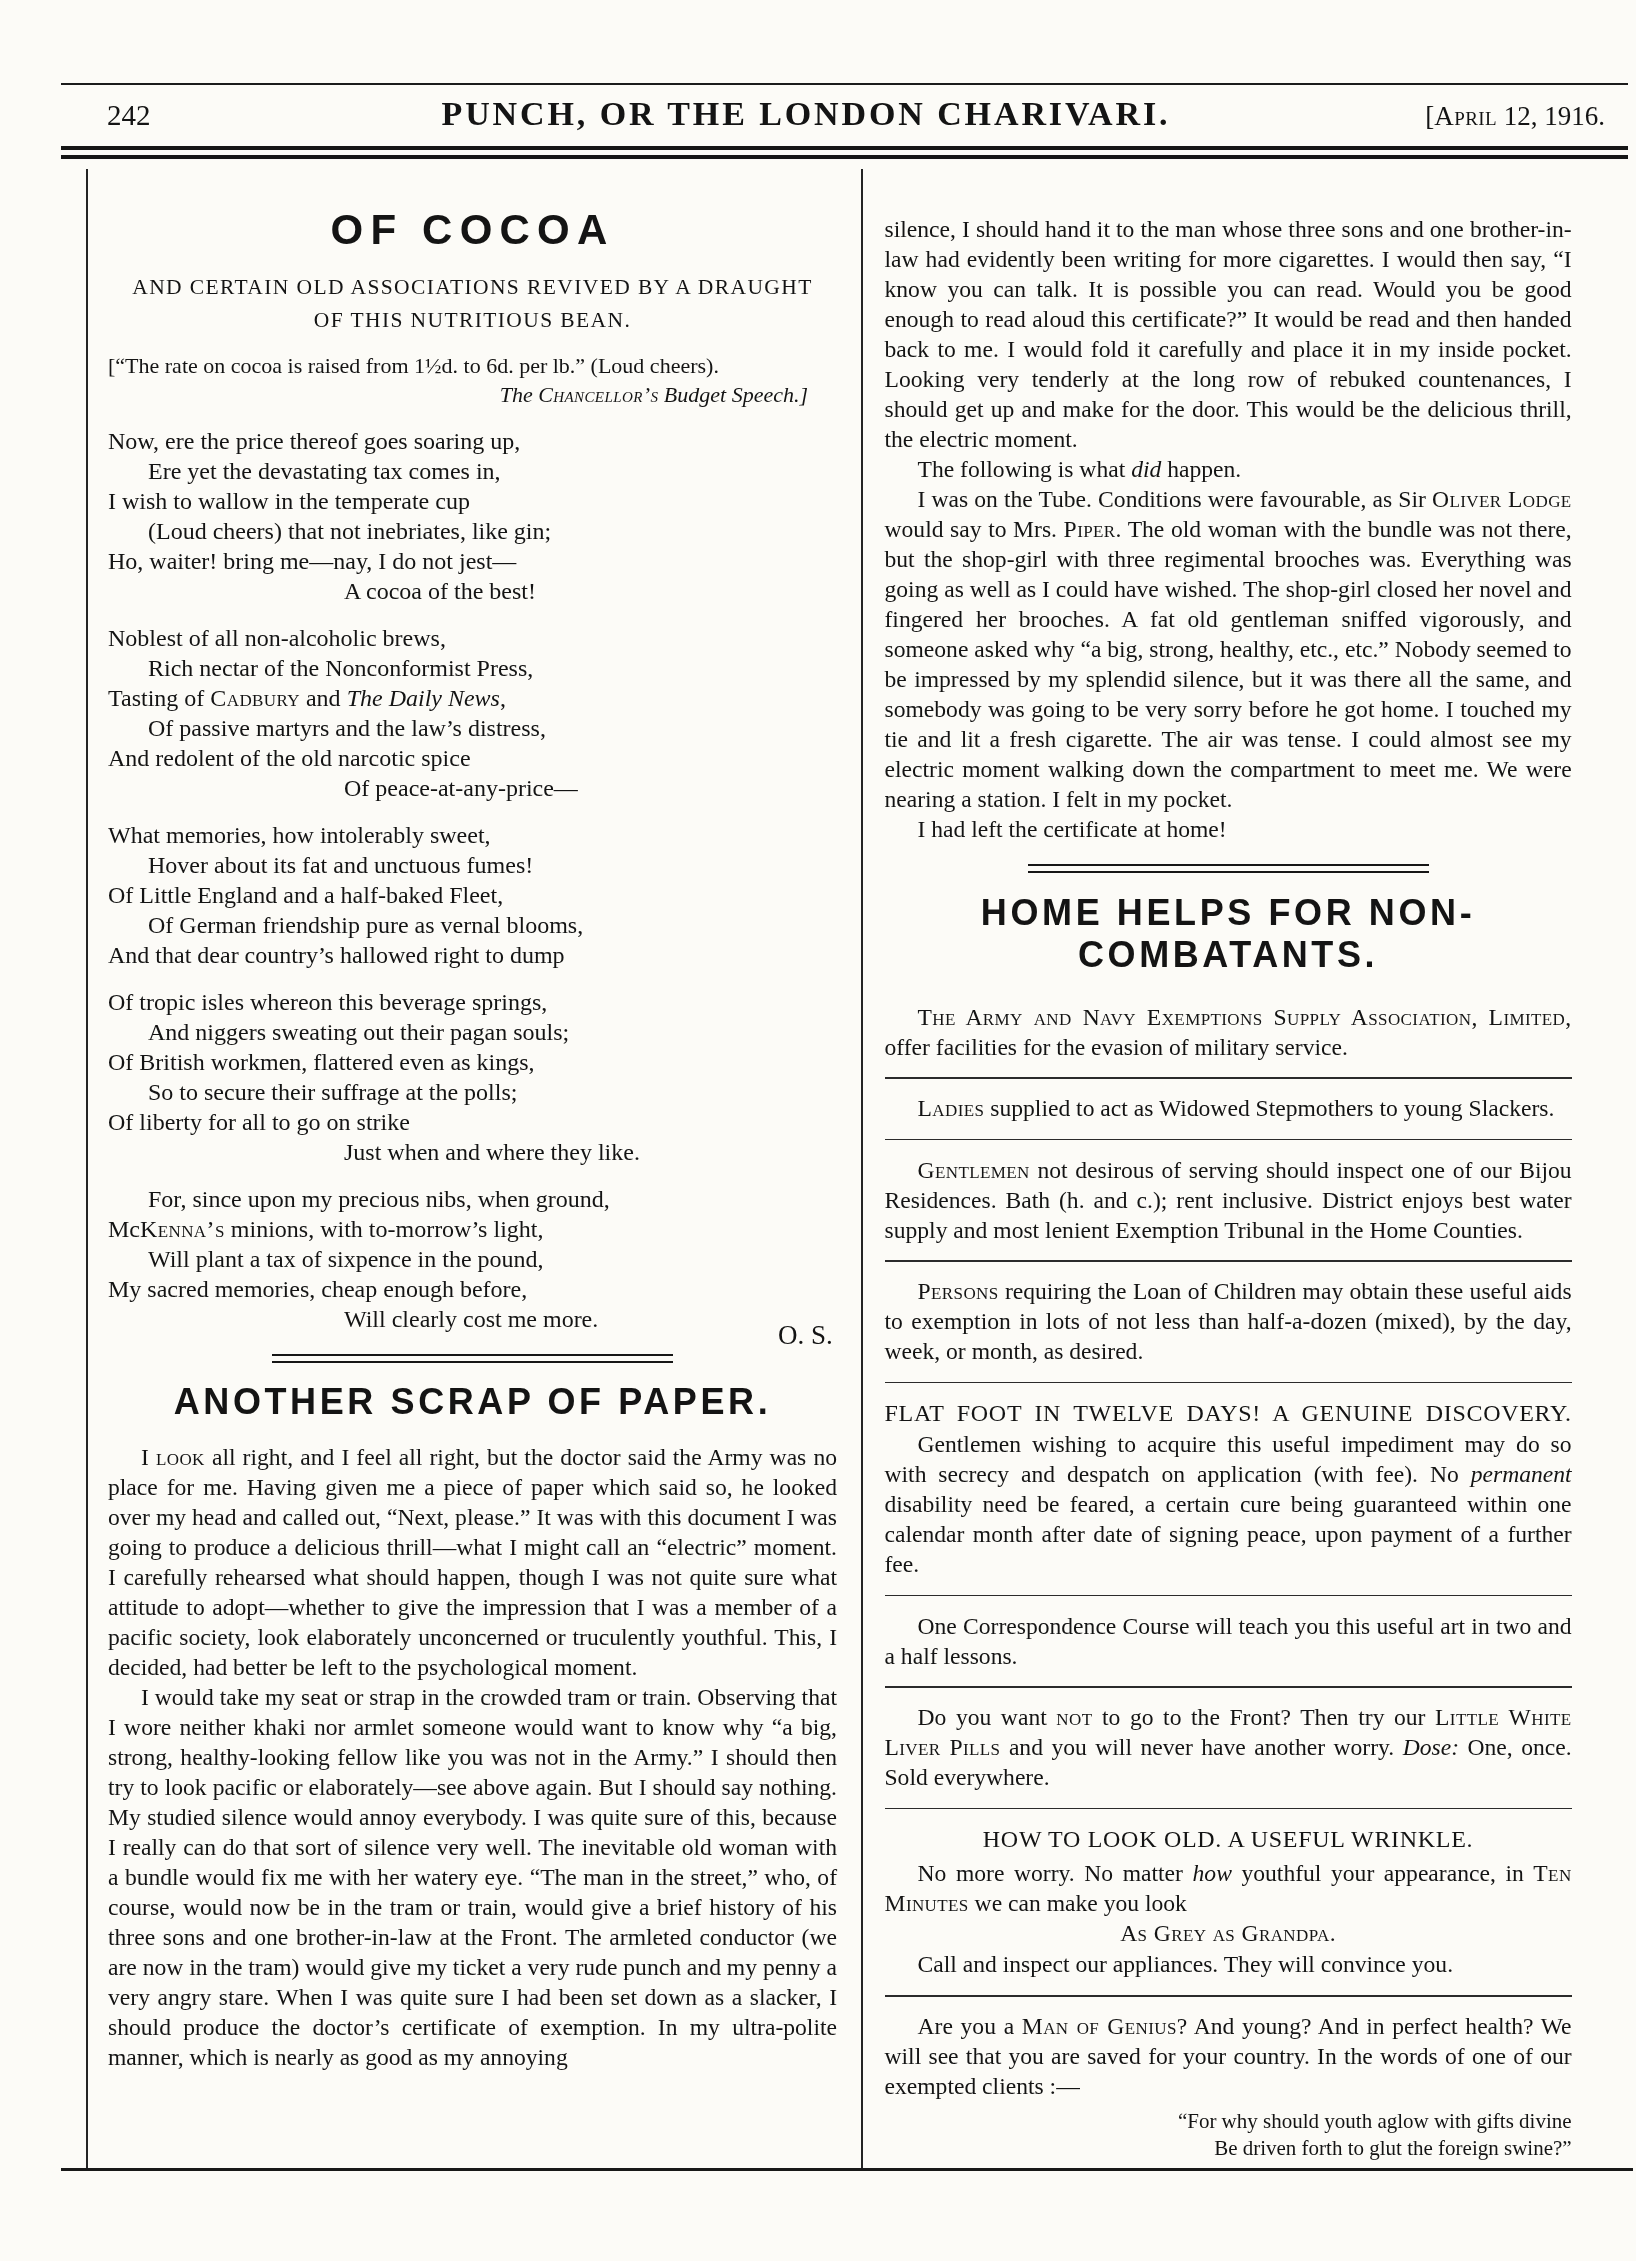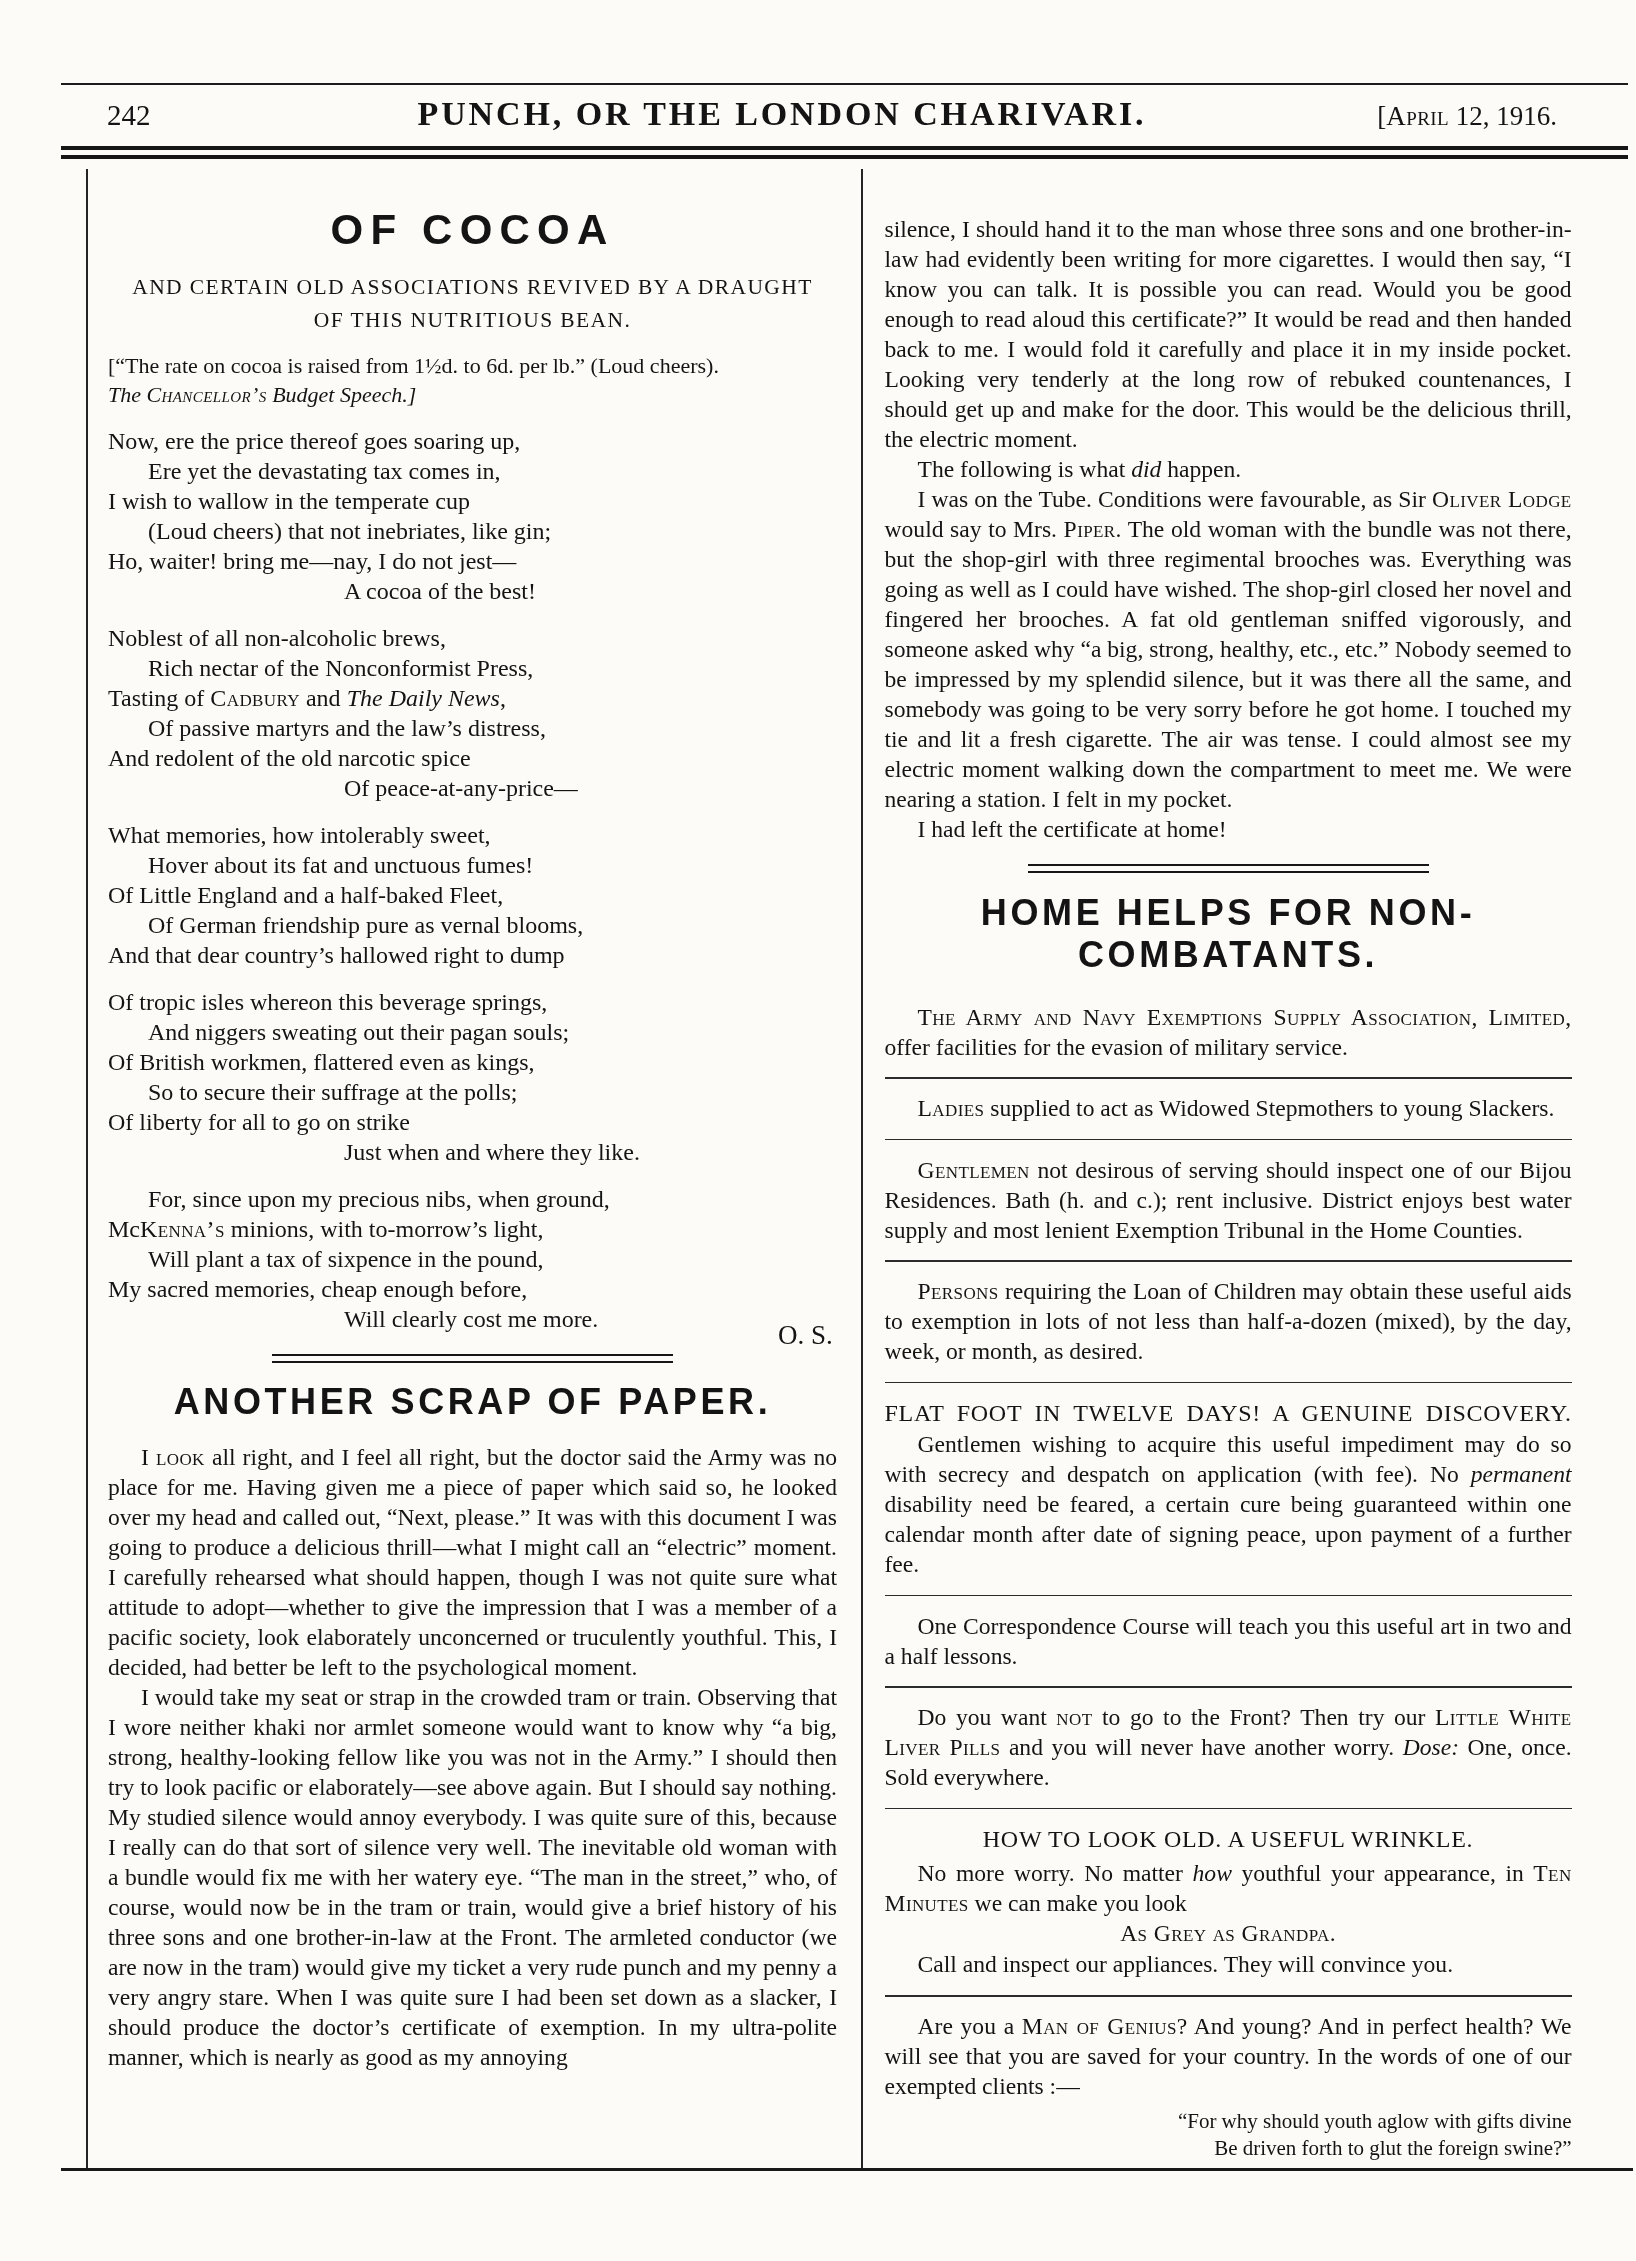--- a/index.html
+++ b/index.html
@@ -6,21 +6,21 @@
   .page{
     position:relative; width:1637px; height:2261px; margin:0 auto;
     background:#fcfbf7; color:#141414; overflow:hidden;
     font-family:"Liberation Serif","DejaVu Serif",serif;
   }
   .it{font-style:italic;}
   .sc{font-variant:small-caps; letter-spacing:0.4px;}
 
   
   .top-rule{margin:83px 8.6px 0 61px; height:2.1px; background:#1b1b1b;}
-  .header{display:flex; align-items:baseline; margin:10px 80px 0 107px;justify-content:space-between;}
+  .header{display:flex; align-items:baseline; margin:10px 32px 0 107px;justify-content:space-between;}
   .pgnum{font-size:29px; width:158px;}
   .masthead{flex:1; text-align:center; font-size:34px; letter-spacing:2.9px; font-weight:600;}
   .issue-date{width:258px; text-align:right; font-size:27px;}
   .dbl-rule{margin:13px 8.6px 0 61px;}
   .dbl-rule i{display:block; height:3.6px; background:#161616; margin-bottom:5.7px;}
   .dbl-rule i:last-child{margin-bottom:0;}
 
   
   .cols{display:flex; margin:10px 64px 0 86px; height:1999px; overflow:hidden;}
   .col{box-sizing:border-box;}
@@ -30,21 +30,21 @@
   p{margin:0; font-size:23.6px; line-height:30px; text-align:justify; text-indent:33px;}
   p.noind{text-indent:0;margin-top:42px;}
 
   
   .art-title{font-family:"Liberation Sans","DejaVu Sans",sans-serif; font-weight:700;
     text-align:center; font-size:42px; letter-spacing:7.2px; margin-top:31.5px;}
   .art-title.small{font-size:36px; letter-spacing:3.6px; margin-top:4.3px;}
   .subtitle{text-align:center; font-size:21.5px; letter-spacing:1.4px; line-height:29px; margin-top:18.6px;}
   .subtitle.l2{margin-top:4px;}
   .epigraph{font-size:22px; line-height:29px; margin-top:15.8px; text-indent:0; text-align:left;}
-  .epigraph-src{font-size:22px; line-height:29px; padding-right:29px; font-style:italic;}
+  .epigraph-src{font-size:22px; line-height:29px; text-align:right; padding-right:29px; font-style:italic;}
   .stanza{margin-top:17px;}
   .pl{font-size:24px; line-height:30px; white-space:nowrap;}
   .pl.i1{padding-left:40px;}
   .pl.i2{padding-left:236px;}
   .lastline{position:relative;}
   .sig{position:absolute; right:4.3px; top:16px; font-size:27px;}
 
   .sep{width:401px; margin:20px auto 18.6px;}
   .sep i{display:block; height:2.1px; background:#161616; margin-bottom:5px;}
   .sep i:last-child{margin-bottom:0;}

